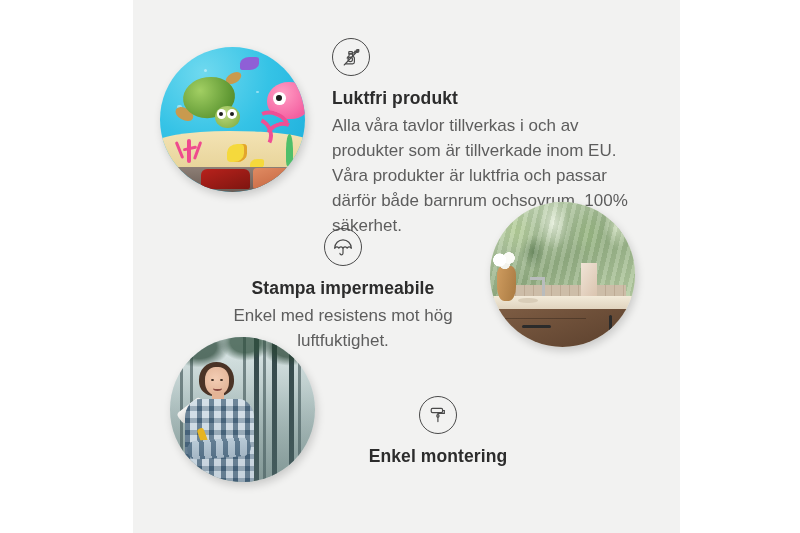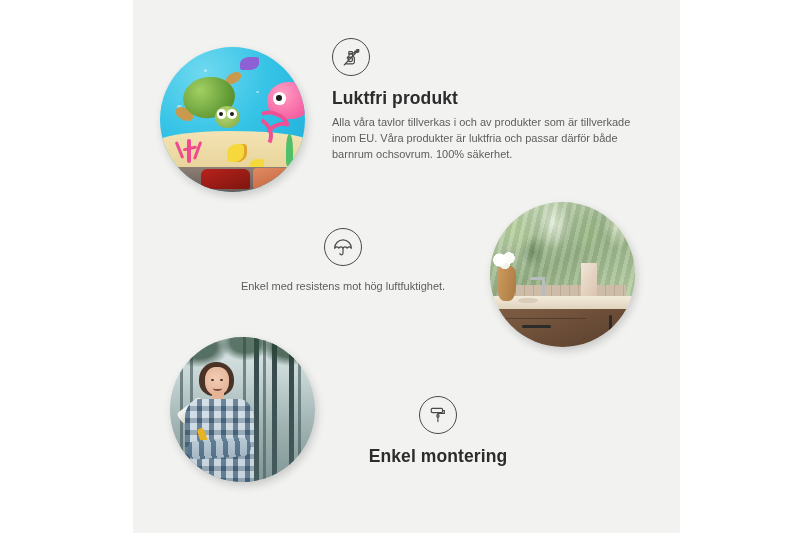--- a/index.html
+++ b/index.html
@@ -52,21 +52,21 @@
   .txt { position: absolute; }
   .txt h2 {
     margin: 0 0 5px 0;
     font-size: 17.5px;
     font-weight: bold;
     color: #2c2c2c;
     letter-spacing: .1px;
   }
   .txt p {
     margin: 0;
-    font-size: 11px;
+    font-size: 17px;
     line-height: 1.47;
     color: #5d5d5d;
   }
   .txt.center { text-align: center; }
 
   
   .ico-circle {
     width: 38px;
     height: 38px;
     border-radius: 50%;
@@ -404,20 +404,21 @@
       <div class="txt center" style="left:60px; top:228px; width:300px;">
 
         <div class="ico-circle" style="margin:0 auto 12px auto;">
           <svg width="22" height="22" viewBox="0 0 24 24" fill="none" stroke="#4a4a4a" stroke-width="1.3" stroke-linecap="round">
             <path d="M3 13.2a9 9 0 0 1 18 0"></path>
             <path d="M3 13.2c1.5-1.8 3-1.8 4.5 0 1.5-1.8 3-1.8 4.5 0 1.5-1.8 3-1.8 4.5 0 1.5-1.8 3-1.8 4.5 0"></path>
             <path d="M12 13.2v5.6a1.7 1.7 0 0 1-3.4 0"></path>
           </svg>
         </div>
 
+        <h2>Stampa impermeabile</h2>
         <p>Enkel med resistens mot hög luftfuktighet.</p>
       </div>
     </div>
 
     <div class="feature">
 
       <div class="circle-img forest" style="left:37px; top:337px; width:145px; height:145px;">
         <div class="scene">
           <div class="mist"></div>
           <div class="trunk" style="left:58%;"></div>

